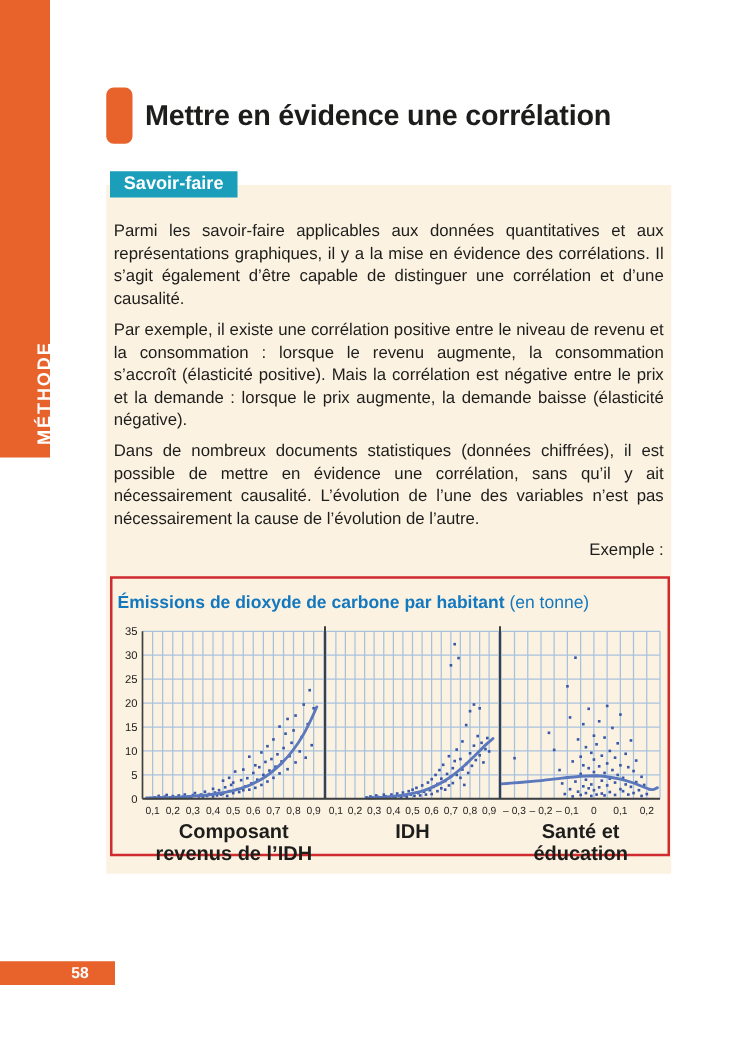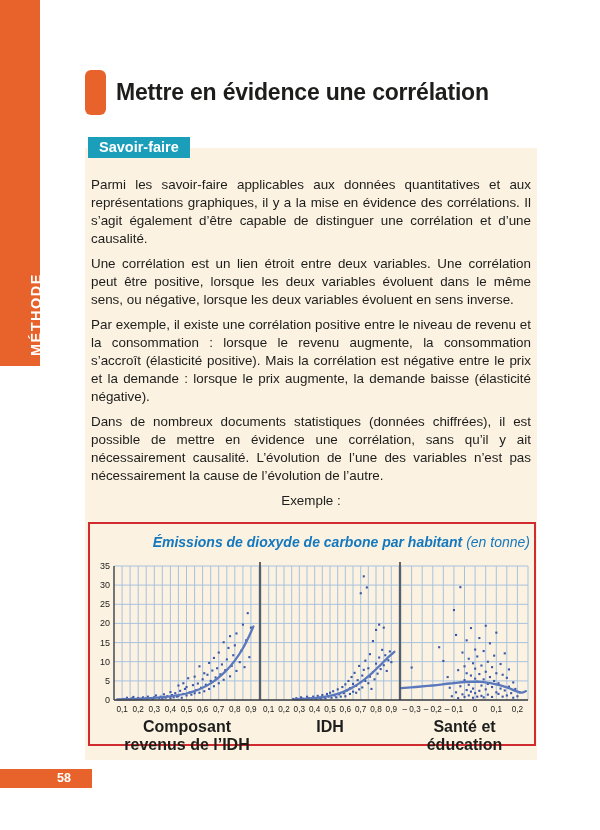--- a/index.html
+++ b/index.html
@@ -19,24 +19,24 @@
   .title-row{margin-top:70px;display:flex;align-items:center;gap:10px;}
   .title-bullet{width:21px;height:45px;background:#e8632c;border-radius:6px;flex:0 0 auto;}
   .page-title{margin:0;font-size:23px;font-weight:bold;color:#1d1d1b;letter-spacing:-0.2px;}
   
   .cream-box{position:relative;margin-top:33px;background:#fbf2e2;padding:28px 3px 14px;}
   .badge{
     position:absolute;top:-11px;left:3px;background:#1b9eb9;color:#fff;
     font-weight:bold;font-size:14.5px;padding:2px 11px 3px;
   }
   .cream-box p{margin:0 3px 7px;font-size:13.4px;line-height:18px;text-align:justify;}
-  .cream-box p.example{margin-bottom:12px;text-align:center;}
+  .cream-box p.example{margin-bottom:12px;text-align:right;}
   
   .chart-box{margin:12px 0 0;border:2px solid #d02b2e;background:#fbf2e2;padding:10px 4px;width:448px;box-sizing:border-box;}
-  .chart-title{text-align:right;font-size:14px;color:#1478be;margin-bottom:10px;font-style:italic;}
+  .chart-title{text-align:left;font-size:14px;color:#1478be;margin-bottom:10px;}
   .ct-bold{font-weight:bold;}
   .ct-unit{font-weight:normal;}
   .plot-svg{display:block;}
   svg text{font-family:"Liberation Sans",sans-serif;}
   .panel-labels{position:relative;height:16px;width:436px;}
   .panel-labels span{position:absolute;top:0;font-size:16px;font-weight:bold;text-align:center;color:#1d1d1b;}
   .pl-0{left:20px;width:146px;}
   .pl-1{left:167px;width:138px;}
   .pl-2{left:307px;width:127px;}
   .source{margin-top:12px;text-align:right;font-size:11.5px;padding-right:6px;color:#1d1d1b;}
@@ -59,21 +59,20 @@
 
     <div class="title-row">
       <span class="title-bullet"></span>
       <h1 class="page-title">Mettre en évidence une corrélation</h1>
     </div>
 
     <div class="cream-box">
       <span class="badge">Savoir-faire</span>
 
       <p>Parmi les savoir-faire applicables aux données quantitatives et aux représentations graphiques, il y a la mise en évidence des corrélations. Il s’agit également d’être capable de distinguer une corrélation et d’une causalité.</p>
-      <p>Une corrélation est un lien étroit entre deux variables. Une corrélation peut être positive, lorsque les deux variables évoluent dans le même sens, ou négative, lorsque les deux variables évoluent en sens inverse.</p>
       <p>Par exemple, il existe une corrélation positive entre le niveau de revenu et la consommation : lorsque le revenu augmente, la consommation s’accroît (élasticité positive). Mais la corrélation est négative entre le prix et la demande : lorsque le prix augmente, la demande baisse (élasticité négative).</p>
       <p>Dans de nombreux documents statistiques (données chiffrées), il est possible de mettre en évidence une corrélation, sans qu’il y ait nécessairement causalité. L’évolution de l’une des variables n’est pas nécessairement la cause de l’évolution de l’autre.</p>
       <p class="example">Exemple :</p>
 
       <div class="chart-box">
         <div class="chart-title">
           <span class="ct-bold">Émissions de dioxyde de carbone par habitant</span>
           <span class="ct-unit">(en tonne)</span>
         </div>
 

